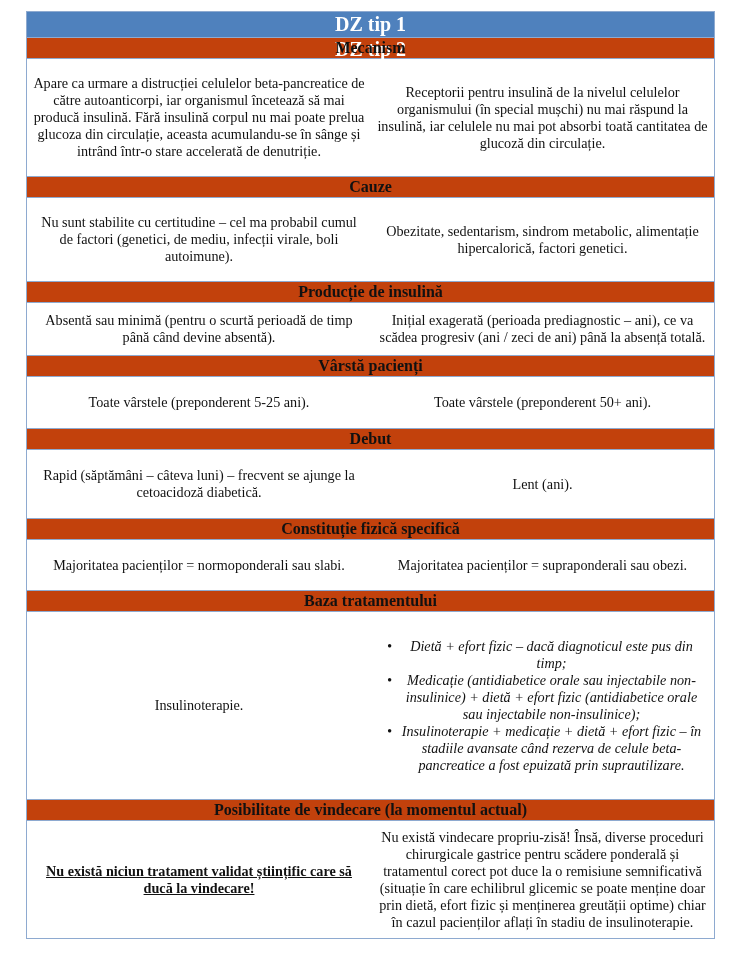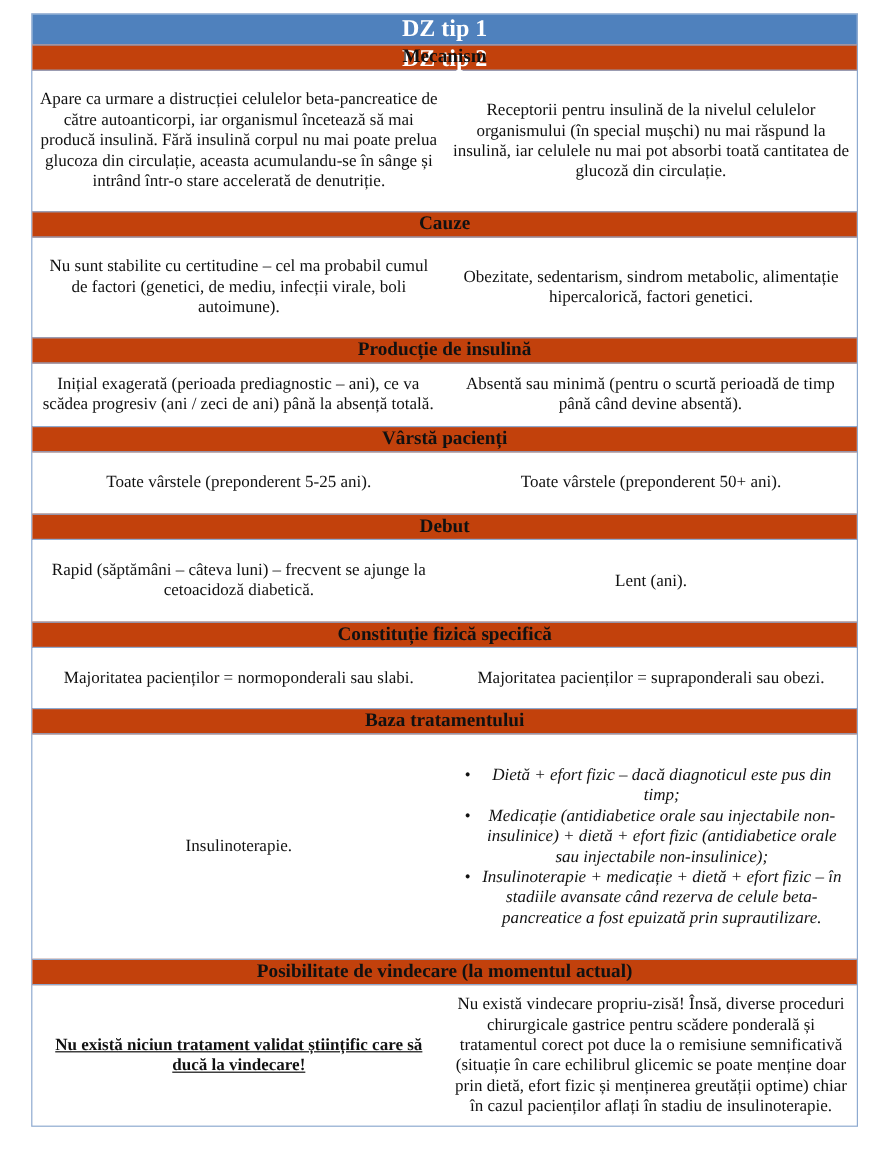--- a/index.html
+++ b/index.html
@@ -34,22 +34,22 @@
   </div>
 
   <div class="sec">Cauze</div>
   <div class="row" style="height:83px">
     <div class="c c1">Nu sunt stabilite cu certitudine – cel ma probabil cumul de factori (genetici, de mediu, infecții virale, boli autoimune).</div>
     <div class="c c2">Obezitate, sedentarism, sindrom metabolic, alimentație hipercalorică, factori genetici.</div>
   </div>
 
   <div class="sec">Producție de insulină</div>
   <div class="row" style="height:52px">
+    <div class="c c1">Absentă sau minimă (pentru o scurtă perioadă de timp până când devine absentă).</div>
     <div class="c c2">Inițial exagerată (perioada prediagnostic – ani), ce va scădea progresiv (ani / zeci de ani) până la absență totală.</div>
-    <div class="c c1">Absentă sau minimă (pentru o scurtă perioadă de timp până când devine absentă).</div>
   </div>
 
   <div class="sec">Vârstă pacienți</div>
   <div class="row" style="height:51px">
     <div class="c c1">Toate vârstele (preponderent 5-25 ani).</div>
     <div class="c c2">Toate vârstele (preponderent 50+ ani).</div>
   </div>
 
   <div class="sec">Debut</div>
   <div class="row" style="height:68px">

